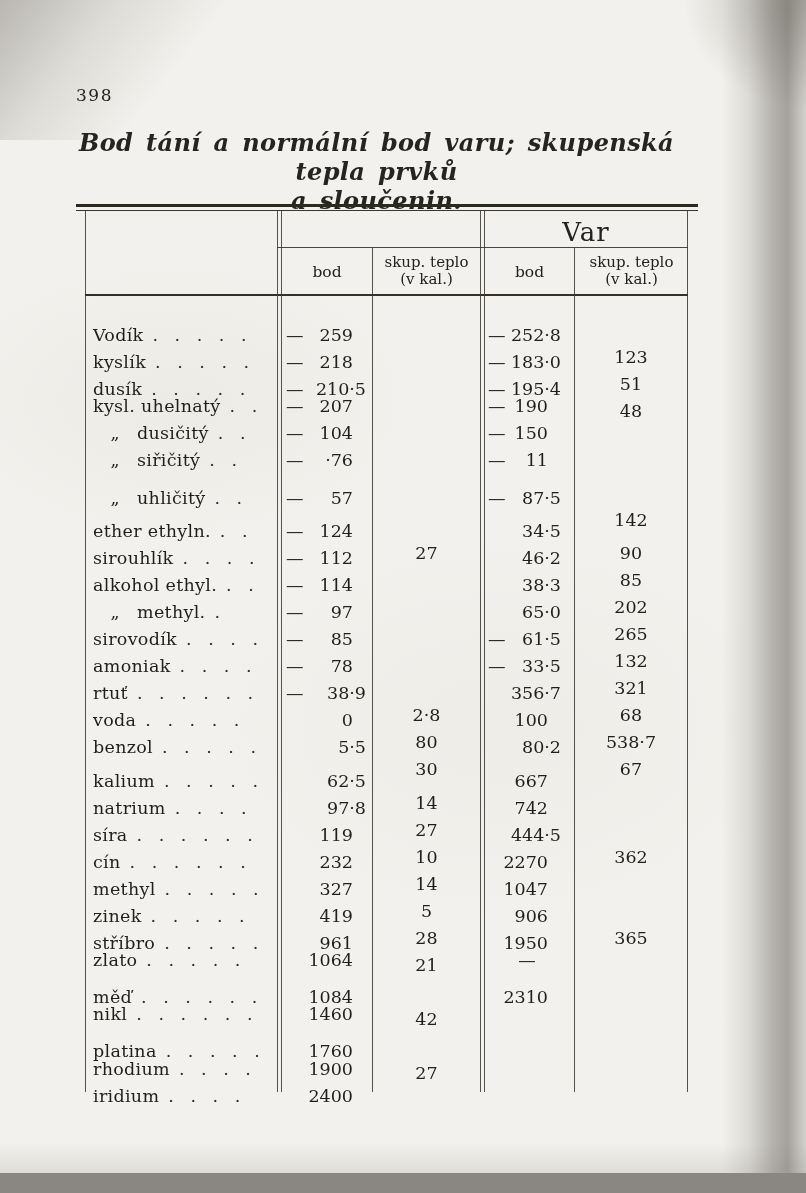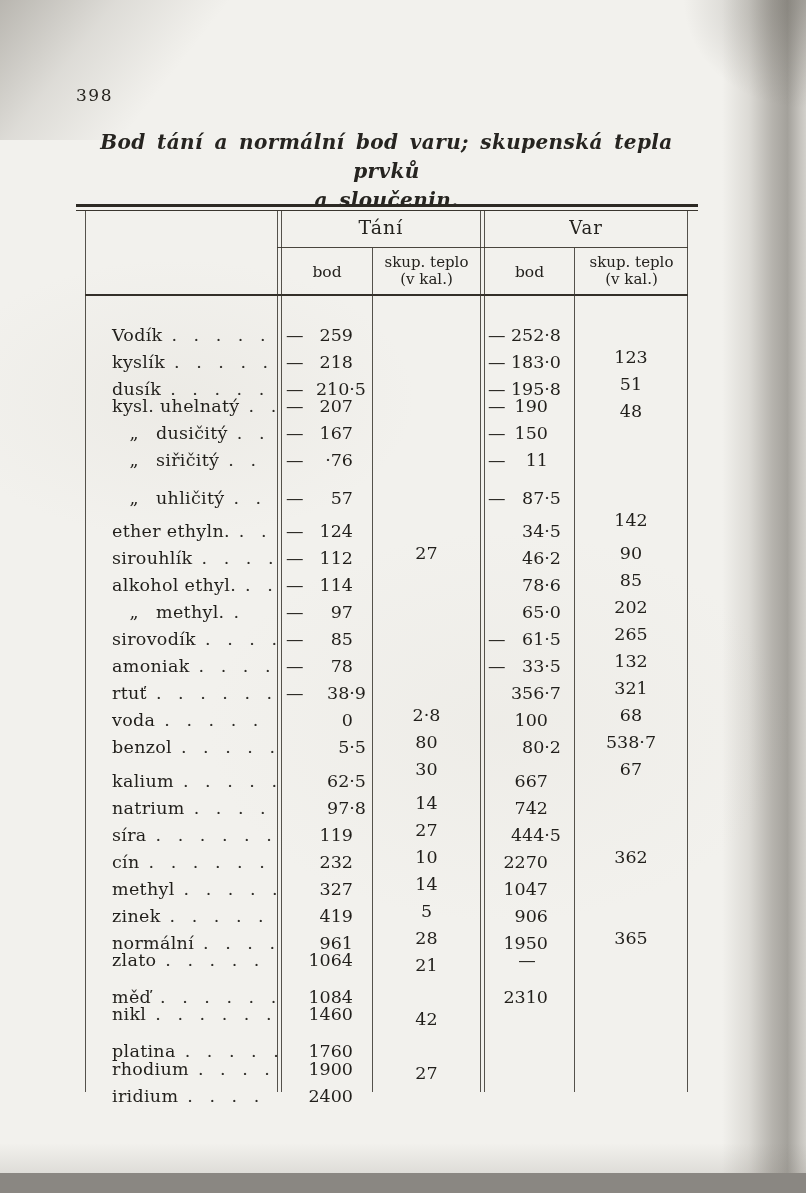--- a/index.html
+++ b/index.html
@@ -16,55 +16,55 @@
   .shade-right{position:absolute;right:0;top:0;bottom:0;width:84px;pointer-events:none;
     background:linear-gradient(to right, rgba(132,127,118,0) 0%, rgba(132,127,118,0.2) 32%,
       rgba(98,93,85,0.42) 60%, rgba(86,82,74,0.5) 78%, rgba(120,115,107,0.36) 93%, rgba(138,134,126,0.3) 100%);}
   .shade-right-top{position:absolute;right:0;top:0;width:180px;height:160px;pointer-events:none;
     background:radial-gradient(ellipse 170px 150px at 100% 0%, rgba(90,86,78,0.4), transparent 72%);}
   .shade-bottom{position:absolute;left:0;right:0;bottom:0;height:30px;pointer-events:none;
     background:linear-gradient(to top, rgba(120,115,107,0.16), transparent);}
 
   .page-number{position:absolute;left:76px;top:85px;font-size:17px;letter-spacing:1.5px;color:#26241f;}
 
-  .title{position:absolute;left:85px;top:128px;width:603px;text-align:center;
-    font-style:italic;font-weight:600;font-size:20px;line-height:29px;
+  .title{position:absolute;left:75px;top:128px;width:603px;text-align:center;
+    font-style:italic;font-weight:600;font-size:24px;line-height:29px;
     letter-spacing:0.4px;word-spacing:4px;color:#262420;}
 
   .table-frame{position:absolute;left:85px;top:204px;width:603px;height:888px;}
   .hline,.vline{position:absolute;background:#3a362f;}
   .rule-top1{left:-9px;top:0;width:622px;height:3px;background:#2c2923;}
   .rule-top2{left:-9px;top:6px;width:622px;height:1px;}
   .rule-hdr-mid{left:192px;top:43px;width:411px;height:1px;background:#4a463e;}
   .rule-hdr-bot{left:0;top:90px;width:603px;height:2px;background:#332f29;}
   .vline{width:1px;top:6px;height:882px;opacity:0.85;}
   .v-left{left:0;}
   .v-name-a{left:192px;}
   .v-name-b{left:196px;}
   .v-tani-split{left:287px;top:44px;height:844px;}
   .v-tv-a{left:395px;}
   .v-tv-b{left:399px;}
   .v-var-split{left:489px;top:44px;height:844px;}
   .v-right{left:602px;}
 
   .hdr{position:absolute;text-align:center;color:#24221e;}
   .h-tani{left:196px;top:12px;width:200px;font-size:19px;letter-spacing:1px;}
-  .h-var{left:399px;top:13px;width:204px;font-size:18px;letter-spacing:1px;}
+  .h-var{left:399px;top:13px;width:204px;font-size:26px;letter-spacing:1px;}
   .h-bod1{left:196px;top:59px;width:92px;font-size:15.5px;}
   .h-bod2{left:399px;top:59px;width:91px;font-size:15.5px;}
   .h-teplo{font-size:15px;line-height:16.5px;}
   .h-teplo1{left:288px;top:50px;width:107px;}
   .h-teplo2{left:490px;top:50px;width:113px;}
 
   .tbody{position:absolute;left:0;top:92px;width:603px;padding-top:7px;}
   .row{display:grid;grid-template-columns:192px 96px 107px 94px 114px;
     height:27.1px;align-items:center;font-size:17.5px;color:#211f1b;}
   .row.group-start{margin-top:6px;}
 
-  .name-cell{padding-left:27px;display:flex;align-items:flex-start;white-space:nowrap;overflow:hidden;}
+  .name-cell{padding-left:8px;display:flex;align-items:flex-start;white-space:nowrap;overflow:hidden;}
   .quote{display:inline-block;width:0;text-align:center;}
   .row.sub .quote{width:44px;}
   .nm{letter-spacing:0.3px;}
   .dots{margin-left:9px;letter-spacing:2px;word-spacing:7px;color:#2c2a25;}
 
   .num{display:flex;justify-content:space-between;align-items:baseline;white-space:nowrap;}
   .tani-bod{padding-left:9px;padding-right:20px;}
   .var-bod{padding-left:8px;padding-right:26px;}
   .teplo{justify-content:center;padding:0;margin-top:44px;}
   .tani-bod .val.dec,.var-bod .val.dec{margin-right:-13px;}
@@ -95,21 +95,20 @@
 
     <div class="vline v-left"></div>
     <div class="vline v-name-a"></div>
     <div class="vline v-name-b"></div>
     <div class="vline v-tani-split"></div>
     <div class="vline v-tv-a"></div>
     <div class="vline v-tv-b"></div>
     <div class="vline v-var-split"></div>
     <div class="vline v-right"></div>
 
-    <div class="hdr h-tani">Tání</div>
     <div class="hdr h-var">Var</div>
     <div class="hdr h-bod1">bod</div>
     <div class="hdr h-teplo h-teplo1">
       <div>skup. teplo</div>
       <div>(v kal.)</div>
     </div>
     <div class="hdr h-bod2">bod</div>
     <div class="hdr h-teplo h-teplo2">
       <div>skup. teplo</div>
       <div>(v kal.)</div>
@@ -166,21 +165,21 @@
     </div>
     <div class="num tani-bod">
       <span class="sign">—</span>
       <span class="val dec">210·5</span>
     </div>
     <div class="num teplo tani-teplo">
       <span class="val"></span>
     </div>
     <div class="num var-bod">
       <span class="sign">—</span>
-      <span class="val dec">195·8</span>
+      <span class="val dec">195·4</span>
     </div>
     <div class="num teplo var-teplo">
       <span class="val">48</span>
     </div>
   </div>
         <div class="row">
     <div class="name-cell">
       <span class="quote"></span>
       <span class="nm">kysl. uhelnatý</span>
       <span class="dots">. .</span>
@@ -201,21 +200,21 @@
     </div>
   </div>
         <div class="row sub">
     <div class="name-cell">
       <span class="quote">„</span>
       <span class="nm">dusičitý</span>
       <span class="dots">. .</span>
     </div>
     <div class="num tani-bod">
       <span class="sign">—</span>
-      <span class="val">167</span>
+      <span class="val">104</span>
     </div>
     <div class="num teplo tani-teplo">
       <span class="val"></span>
     </div>
     <div class="num var-bod">
       <span class="sign">—</span>
       <span class="val">150</span>
     </div>
     <div class="num teplo var-teplo">
       <span class="val"></span>
@@ -313,21 +312,21 @@
     </div>
     <div class="num tani-bod">
       <span class="sign">—</span>
       <span class="val">114</span>
     </div>
     <div class="num teplo tani-teplo">
       <span class="val"></span>
     </div>
     <div class="num var-bod">
       <span class="sign"></span>
-      <span class="val dec">78·6</span>
+      <span class="val dec">38·3</span>
     </div>
     <div class="num teplo var-teplo">
       <span class="val">202</span>
     </div>
   </div>
         <div class="row sub">
     <div class="name-cell">
       <span class="quote">„</span>
       <span class="nm">methyl.</span>
       <span class="dots">.</span>
@@ -574,21 +573,21 @@
       <span class="sign"></span>
       <span class="val">906</span>
     </div>
     <div class="num teplo var-teplo">
       <span class="val">365</span>
     </div>
   </div>
         <div class="row">
     <div class="name-cell">
       <span class="quote"></span>
-      <span class="nm">normální</span>
+      <span class="nm">stříbro</span>
       <span class="dots">. . . . .</span>
     </div>
     <div class="num tani-bod">
       <span class="sign"></span>
       <span class="val">961</span>
     </div>
     <div class="num teplo tani-teplo">
       <span class="val">21</span>
     </div>
     <div class="num var-bod">

